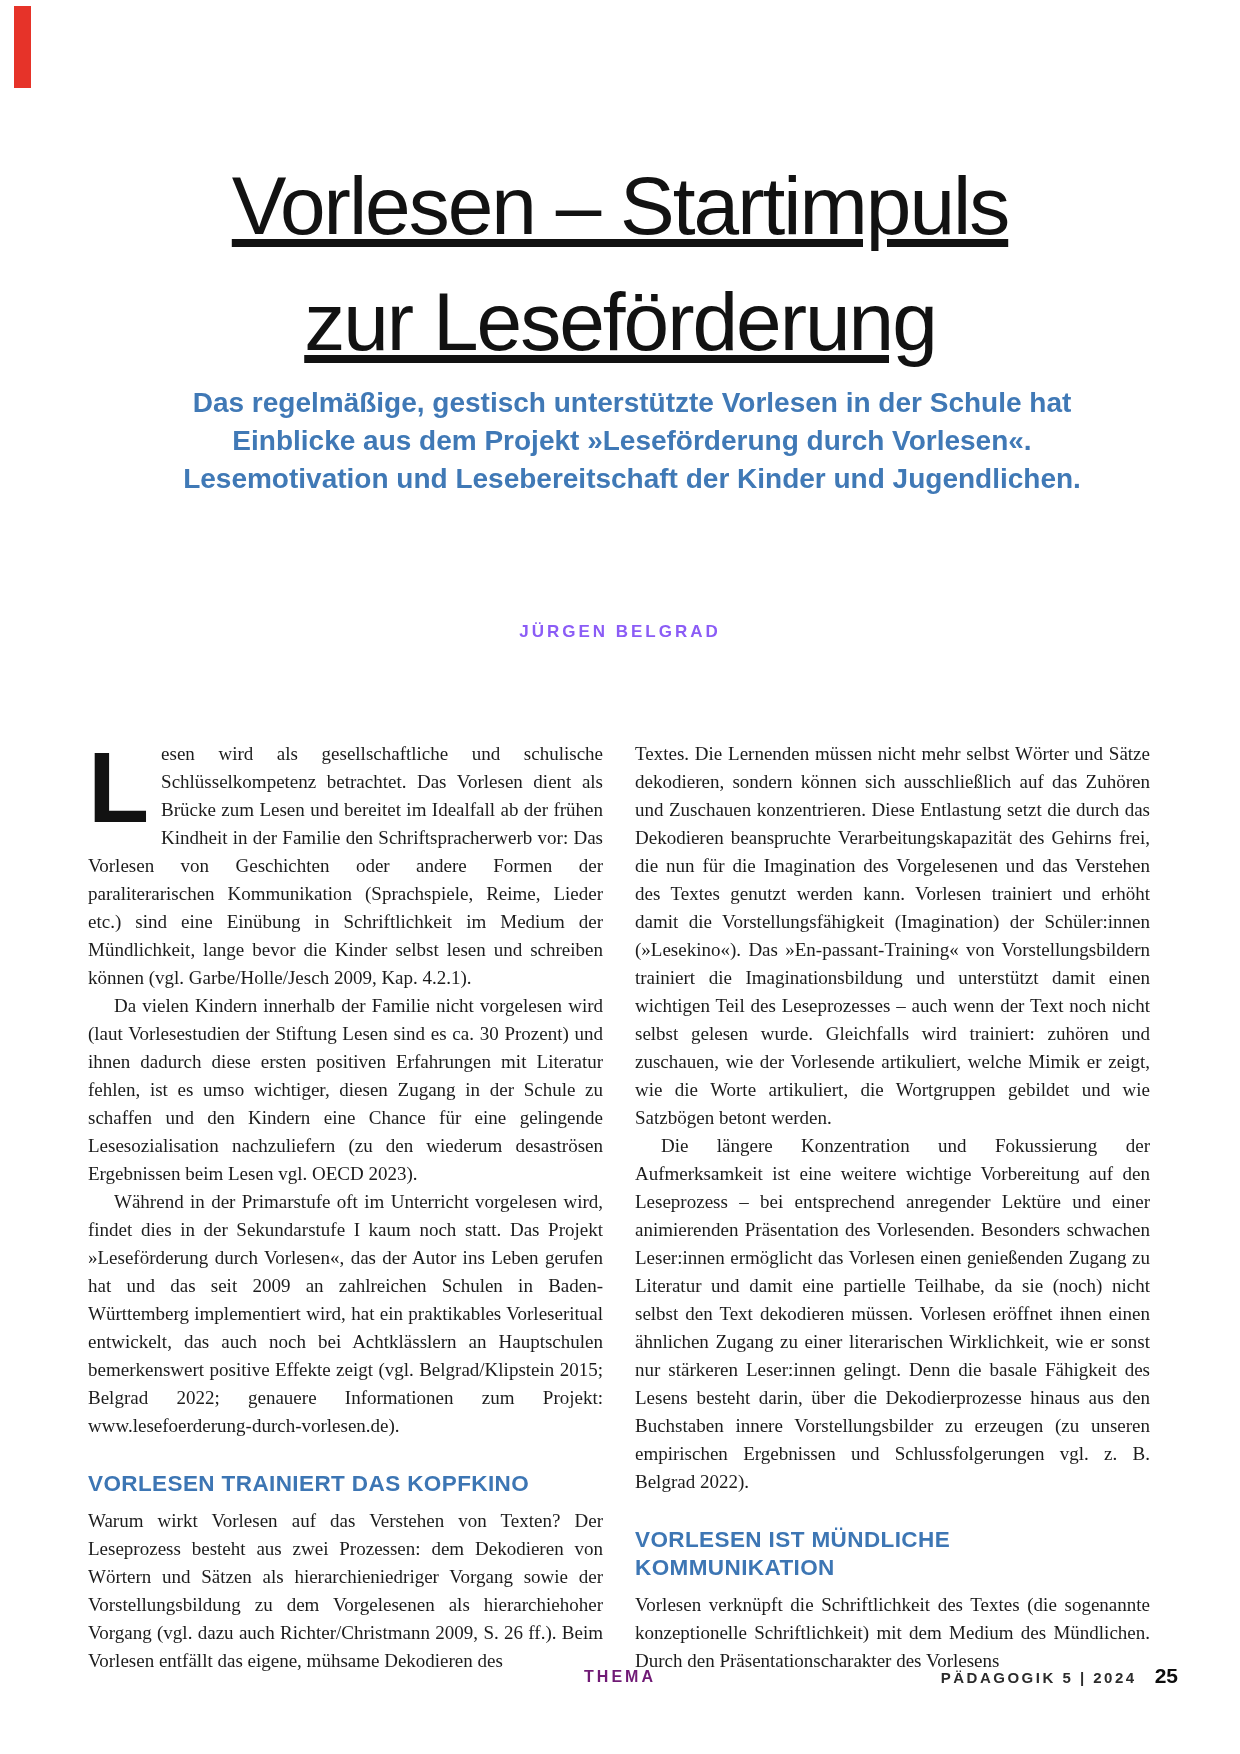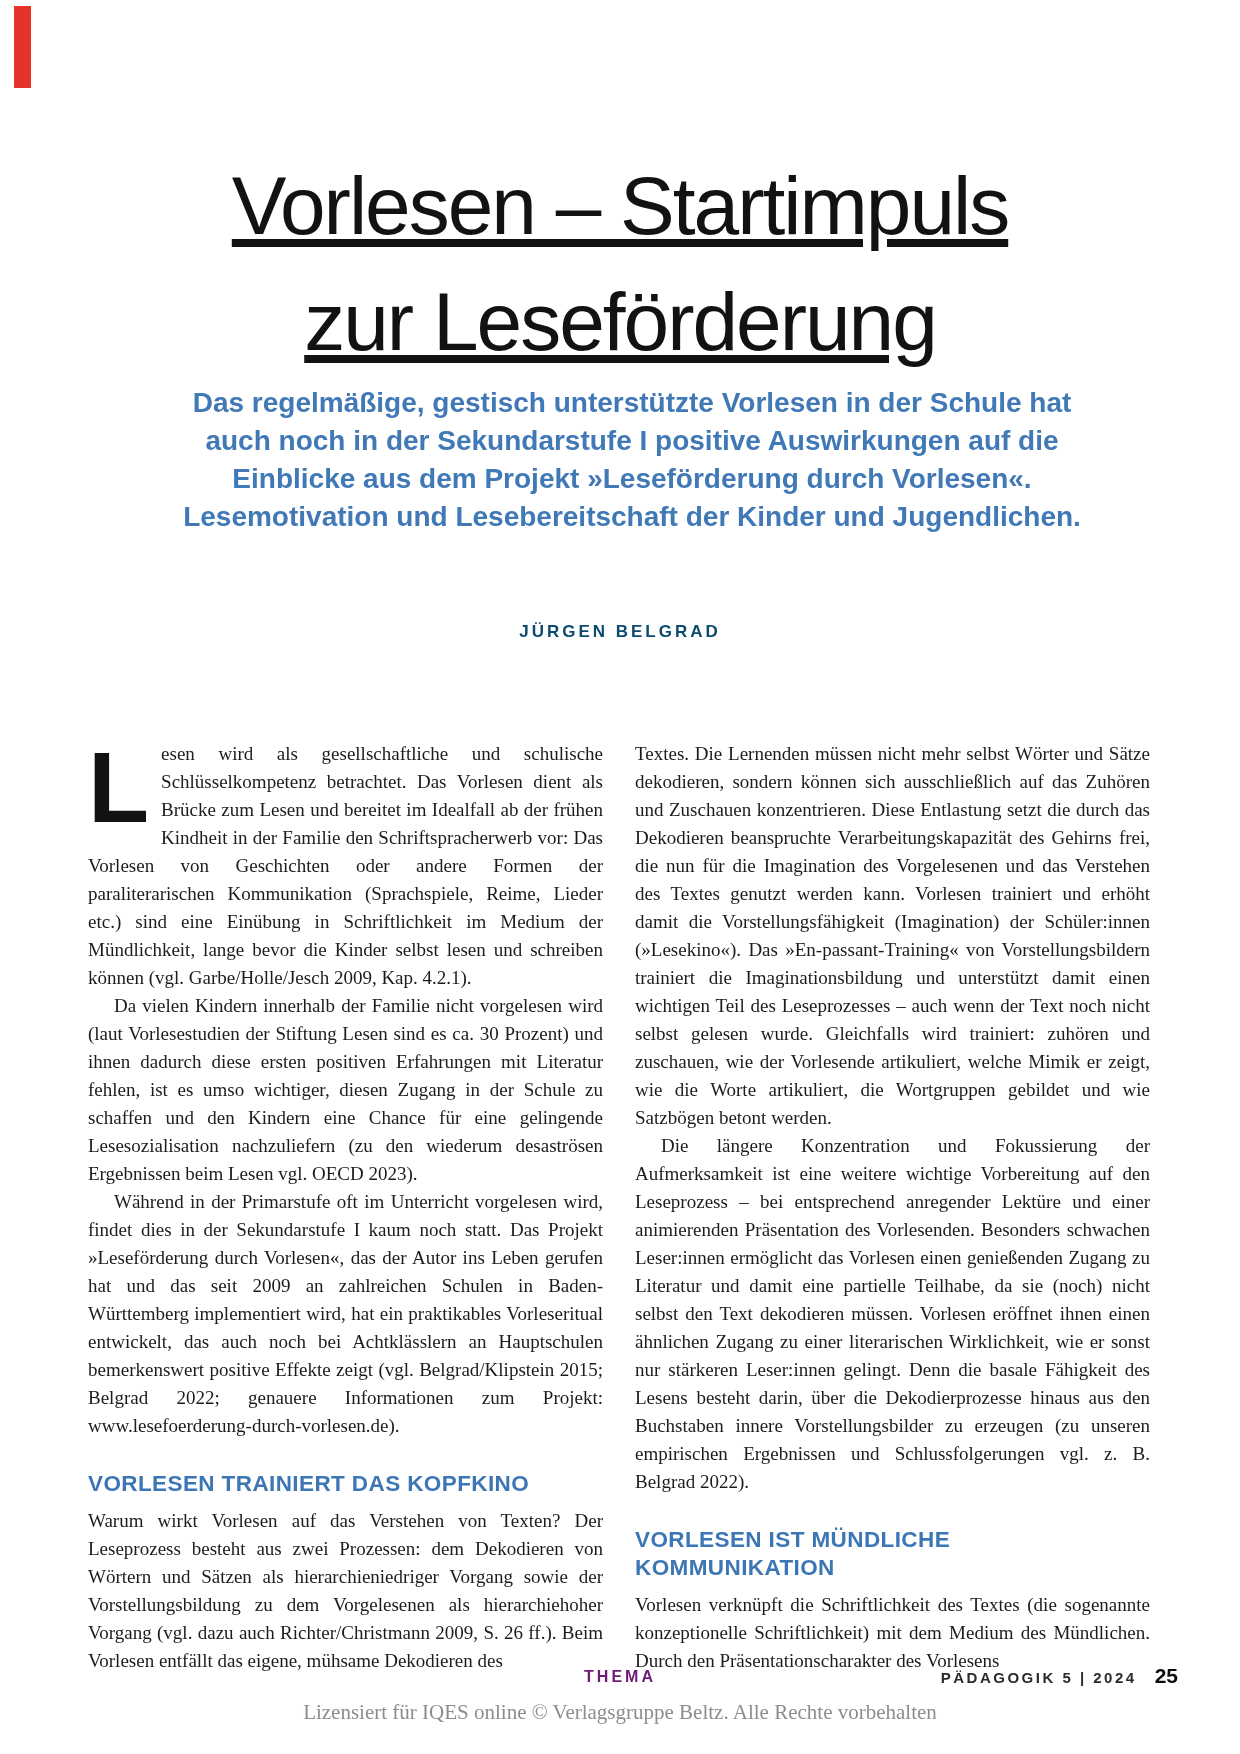--- a/index.html
+++ b/index.html
@@ -40,21 +40,21 @@
     color: var(--accent, #4079b6);
     margin-left: 24px;
   }
   .author {
     position: absolute;
     top: 622px; left: 0; right: 0;
     text-align: center;
     font-weight: 700;
     font-size: 17px;
     letter-spacing: 3px;
-    color: #0c4a6e;
+    color: #8b5cf6;
   }
   .columns {
     position: absolute;
     top: 740px; left: 88px; right: 90px;
     display: flex;
     gap: 32px;
   }
   .col {
     flex: 1 1 0;
     font-family: "Liberation Serif", serif;
@@ -129,21 +129,20 @@
 
   <div class="section-tab"></div>
 
   <div class="title">
     <div>Vorlesen – Startimpuls</div>
     <div>zur Leseförderung</div>
   </div>
 
   <div class="subtitle">
     <div>Das regelmäßige, gestisch unterstützte Vorlesen in der Schule hat</div>
-    <div>auch noch in der Sekundarstufe I positive Auswirkungen auf die</div>
     <div>Einblicke aus dem Projekt »Leseförderung durch Vorlesen«.</div>
     <div>Lesemotivation und Lesebereitschaft der Kinder und Jugendlichen.</div>
   </div>
 
   <div class="author">JÜRGEN BELGRAD</div>
 
   <div class="columns">
 
     <div class="col">
       <p><span class="dropcap">L</span><span>esen wird als gesellschaftliche und schulische Schlüsselkompetenz betrachtet. Das Vorlesen dient als Brücke zum Lesen und bereitet im Idealfall ab der frühen Kindheit in der Familie den Schriftspracherwerb vor: Das Vorlesen von Geschichten oder andere Formen der paraliterarischen Kommunikation (Sprachspiele, Reime, Lieder etc.) sind eine Einübung in Schriftlichkeit im Medium der Mündlichkeit, lange bevor die Kinder selbst lesen und schreiben können (vgl. Garbe/Holle/Jesch 2009, Kap. 4.2.1).</span></p>
@@ -162,15 +161,14 @@
 
   </div>
 
   <div class="footer-thema">THEMA</div>
 
   <div class="footer-meta">
     <span class="journal">PÄDAGOGIK 5 | 2024</span>
     <span class="pagenum">25</span>
   </div>
 
-  <div class="license">Lizensiert für IQES online © Verlagsgruppe Beltz. Alle Rechte vorbehalten</div>
 
 </div>
 
 </body></html>

